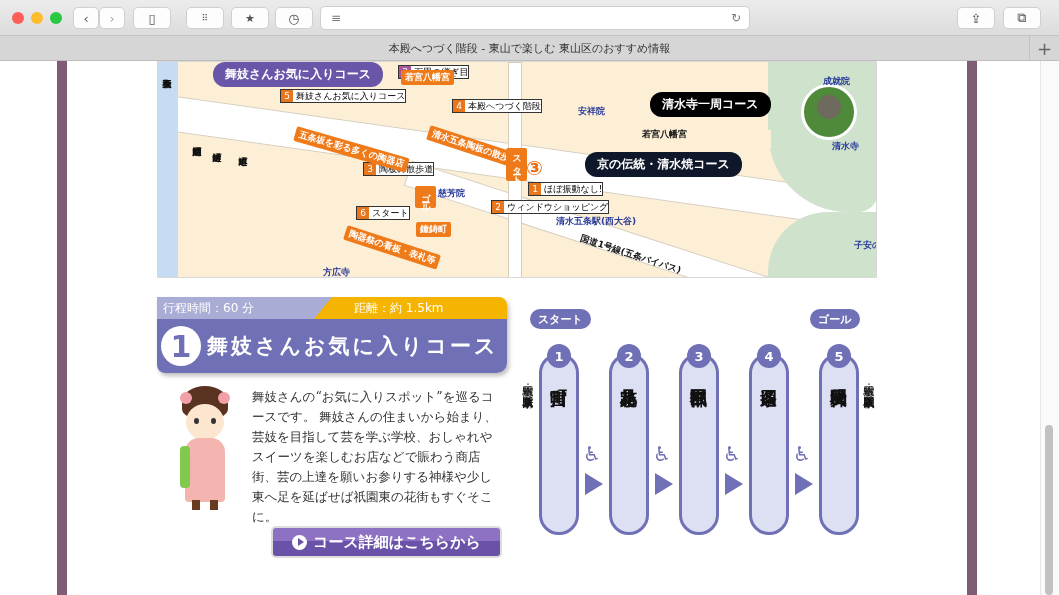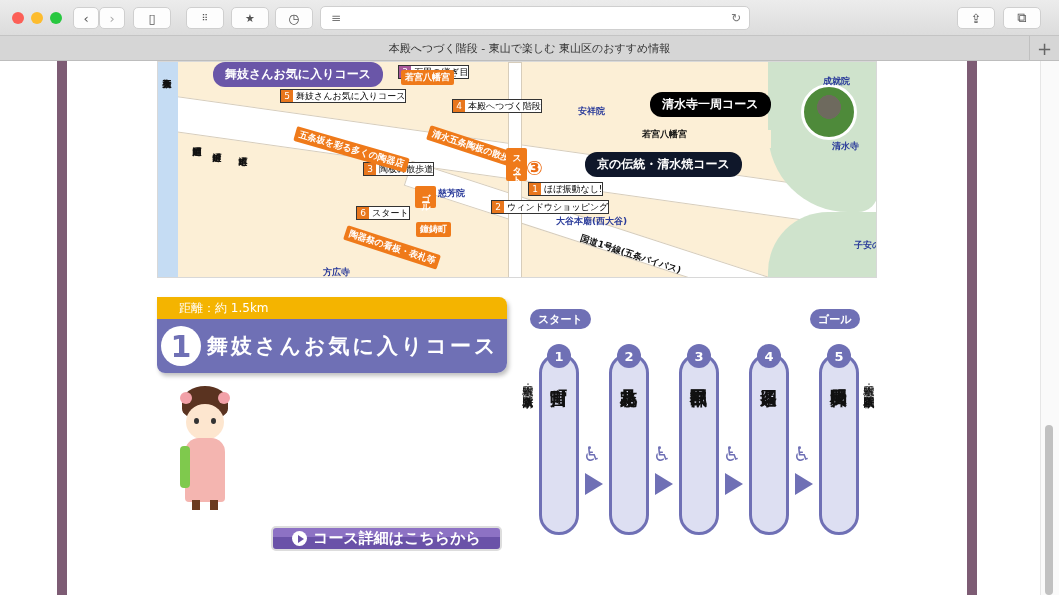--- a/index.html
+++ b/index.html
@@ -24,21 +24,21 @@
 .bubble{position:absolute;color:#fff;font-size:12px;font-weight:bold;padding:4px 12px;border-radius:12px;white-space:nowrap}
 .header-box{position:absolute;left:157px;top:236px;width:350px;height:76px;border-radius:0 8px 10px 8px;overflow:hidden;box-shadow:2px 3px 4px rgba(0,0,0,.25)}
 .hb-top{display:flex;height:22px}
 .hb-time{background:#a9acd4;color:#fff;font-size:12px;width:175px;padding:3px 6px}
 .hb-dist{background:#f4b400;color:#fff;font-size:12px;flex:1;padding:3px 0 4px 40px;clip-path:polygon(18px 0,100% 0,100% 100%,0 100%);margin-left:-18px}
 .hb-main{background:#6f70b5;height:54px;display:flex;align-items:center;padding-left:4px}
 .hb-num{width:40px;height:40px;border-radius:50%;background:#fff;color:#6f70b5;font-size:30px;font-weight:bold;display:flex;align-items:center;justify-content:center}
 .hb-title{color:#fff;font-size:21px;font-weight:bold;margin-left:6px;letter-spacing:3px}
 .maiko{position:absolute;left:170px;top:325px;width:70px;height:130px}
 .desc{position:absolute;left:252px;top:326px;width:250px;font-family:"DejaVu Serif","Liberation Serif",serif;font-size:12.5px;line-height:20px;color:#333}
-.detail-btn{position:absolute;left:271px;top:465px;width:231px;height:25px;border:2px solid #ddd;border-radius:5px;background:linear-gradient(#8d72c4 0,#8d72c4 45%,#6a52a8 45%);color:#fff;font-size:15px;font-weight:bold;display:flex;align-items:center;justify-content:center;gap:6px}
+.detail-btn{position:absolute;left:271px;top:465px;width:231px;height:32px;border:2px solid #ddd;border-radius:5px;background:linear-gradient(#8d72c4 0,#8d72c4 45%,#6a52a8 45%);color:#fff;font-size:15px;font-weight:bold;display:flex;align-items:center;justify-content:center;gap:6px}
 .play{width:15px;height:15px;border-radius:50%;background:#fff;display:flex;align-items:center;justify-content:center}
 .play::after{content:"";border-left:6px solid #6a52a8;border-top:4px solid transparent;border-bottom:4px solid transparent;margin-left:2px}
 .pill{position:absolute;top:292px;width:40px;height:182px;border:3px solid #6f70b5;border-radius:20px;background:#dddff2}
 .pill .num{position:absolute;left:50%;top:-12px;transform:translateX(-50%);width:24px;height:24px;border-radius:50%;background:#6f70b5;color:#fff;font-size:13px;font-weight:bold;display:flex;align-items:center;justify-content:center}
 .pill .nm{position:absolute;left:0;right:0;top:20px;text-align:center;font-size:17px;font-weight:bold;line-height:20px;color:#111;writing-mode:vertical-rl;margin:0 auto;height:150px;display:flex;justify-content:flex-start;align-items:center}
 .flag{position:absolute;top:248px;height:20px;padding:0 8px;border-radius:10px;background:#6f70b5;color:#fff;font-size:11px;font-weight:bold;display:flex;align-items:center}
 .stn{position:absolute;top:316px;font-size:11px;writing-mode:vertical-rl;color:#111;line-height:12px}
 .arrow{position:absolute;top:412px;border-left:18px solid #6f70b5;border-top:11px solid transparent;border-bottom:11px solid transparent}
 .wc{position:absolute;top:381px;font-size:20px;color:#6f70b5}
 </style>
@@ -146,26 +146,27 @@
     <div class="mlabel" style="left:32px;top:78px;color:#111;writing-mode:vertical-rl">問屋町通</div>
     <div class="mlabel" style="left:52px;top:84px;color:#111;writing-mode:vertical-rl">鍵町通</div>
     <div class="mlabel" style="left:78px;top:88px;color:#111;writing-mode:vertical-rl">本町通</div>
     <div class="mlabel" style="left:420px;top:43px">安祥院</div>
     <div class="mlabel" style="left:484px;top:66px;color:#111">若宮八幡宮</div>
     <div class="mlabel" style="left:280px;top:125px">慈芳院</div>
     <div class="mlabel" style="left:165px;top:204px">方広寺</div>
     <div class="mlabel" style="left:665px;top:13px">成就院</div>
     <div class="mlabel" style="left:674px;top:78px">清水寺</div>
     <div class="mlabel" style="left:696px;top:177px">子安の塔</div>
-    <div class="mlabel" style="left:398px;top:153px">大谷本廟(西大谷)</div>
+    <div class="mlabel" style="left:398px;top:153px">清水五条駅(西大谷)</div>
     <div class="mlabel" style="left:420px;top:186px;color:#111;transform:rotate(18deg)">国道1号線(五条バイパス)</div>
   </div>
 
   <div class="header-box">
     <div class="hb-top">
+      <div class="hb-time">行程時間：60 分</div>
       <div class="hb-dist">距離：約 1.5km</div>
     </div>
     <div class="hb-main">
       <div class="hb-num">1</div>
       <div class="hb-title">舞妓さんお気に入りコース</div>
     </div>
   </div>
 
   <div class="maiko">
     <div style="position:absolute;left:12px;top:0;width:46px;height:32px;background:#5a3320;border-radius:50% 50% 30% 30%"></div>
@@ -173,20 +174,21 @@
     <div style="position:absolute;left:48px;top:6px;width:12px;height:12px;border-radius:50%;background:#f2a1a8"></div>
     <div style="position:absolute;left:16px;top:18px;width:38px;height:36px;background:#fde6cf;border-radius:50%"></div>
     <div style="position:absolute;left:24px;top:32px;width:5px;height:6px;background:#333;border-radius:50%"></div>
     <div style="position:absolute;left:41px;top:32px;width:5px;height:6px;background:#333;border-radius:50%"></div>
     <div style="position:absolute;left:15px;top:52px;width:40px;height:64px;background:#f4b5b0;border-radius:14px 14px 4px 4px"></div>
     <div style="position:absolute;left:10px;top:60px;width:10px;height:42px;background:#7fc94d;border-radius:4px"></div>
     <div style="position:absolute;left:22px;top:114px;width:8px;height:10px;background:#6b3b20"></div>
     <div style="position:absolute;left:40px;top:114px;width:8px;height:10px;background:#6b3b20"></div>
   </div>
 
+  <p class="desc">舞妓さんの“お気に入りスポット”を巡るコースです。 舞妓さんの住まいから始まり、芸妓を目指して芸を学ぶ学校、おしゃれやスイーツを楽しむお店などで賑わう商店街、芸の上達を願いお参りする神様や少し東へ足を延ばせば祇園東の花街もすぐそこに。</p>
 
   <div class="detail-btn">
     <span class="play"></span>
     <span>コース詳細はこちらから</span>
   </div>
 
   <div class="flag" style="left:530px">スタート</div>
   <div class="flag" style="left:810px">ゴール</div>
   <div class="stn" style="left:521px">最寄駅：京阪「清水五条駅」</div>
   <div class="stn" style="left:862px">最寄駅：京阪「祇園四条駅」</div>

